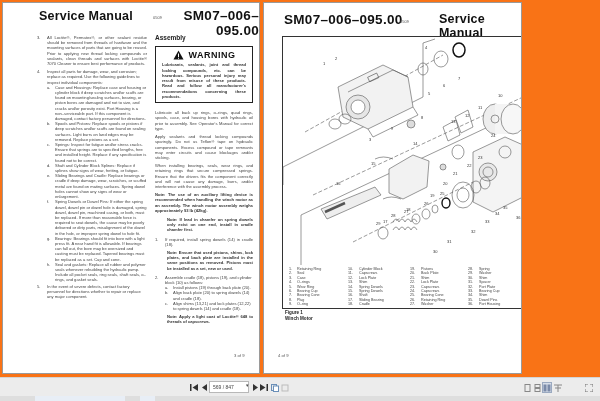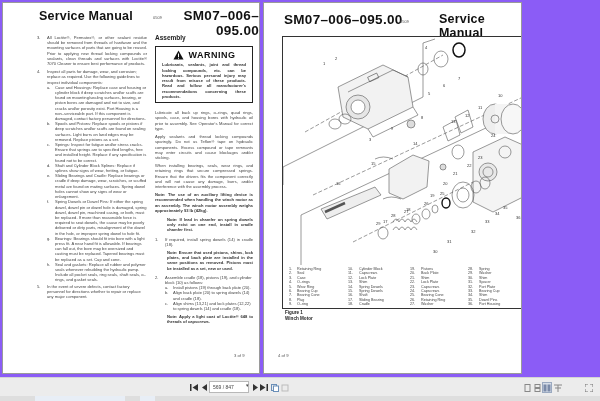--- a/index.html
+++ b/index.html
@@ -1,17 +1,17 @@
 <!DOCTYPE html>
 <html><head>
 <meta charset="utf-8">
 <style>
   * { box-sizing: border-box; margin: 0; padding: 0; }
   html, body { width: 600px; height: 401px; overflow: hidden; background: #c8c8c8; font-family: "Liberation Sans", sans-serif; }
-  .viewer { position: relative; width: 600px; height: 401px; background: #8b5cf6; }
+  .viewer { position: relative; width: 600px; height: 401px; background: #f97316; }
   .page { position: absolute; top: 2px; height: 372px; background: #fff; border: 1px solid #9a9a9a; overflow: hidden; }
   .hdr-title { position: absolute; font-weight: bold; font-size: 12.5px; color: #111; letter-spacing: 0.2px; }
   .hdr-code { position: absolute; font-weight: bold; font-size: 13.5px; color: #111; letter-spacing: 0.3px; text-align: right; }
   .hdr-date { position: absolute; font-size: 4px; color: #555; }
   .body-text { font-size: 4.1px; line-height: 5.2px; color: #444; }
   .col { position: absolute; }
   .li { position: relative; padding-left: 10px; margin-bottom: 1px; }
   .li .num { position: absolute; left: 0; top: 0; }
   .sub { position: relative; padding-left: 8px; }
   .sub .num { position: absolute; left: 0; top: 0; }

